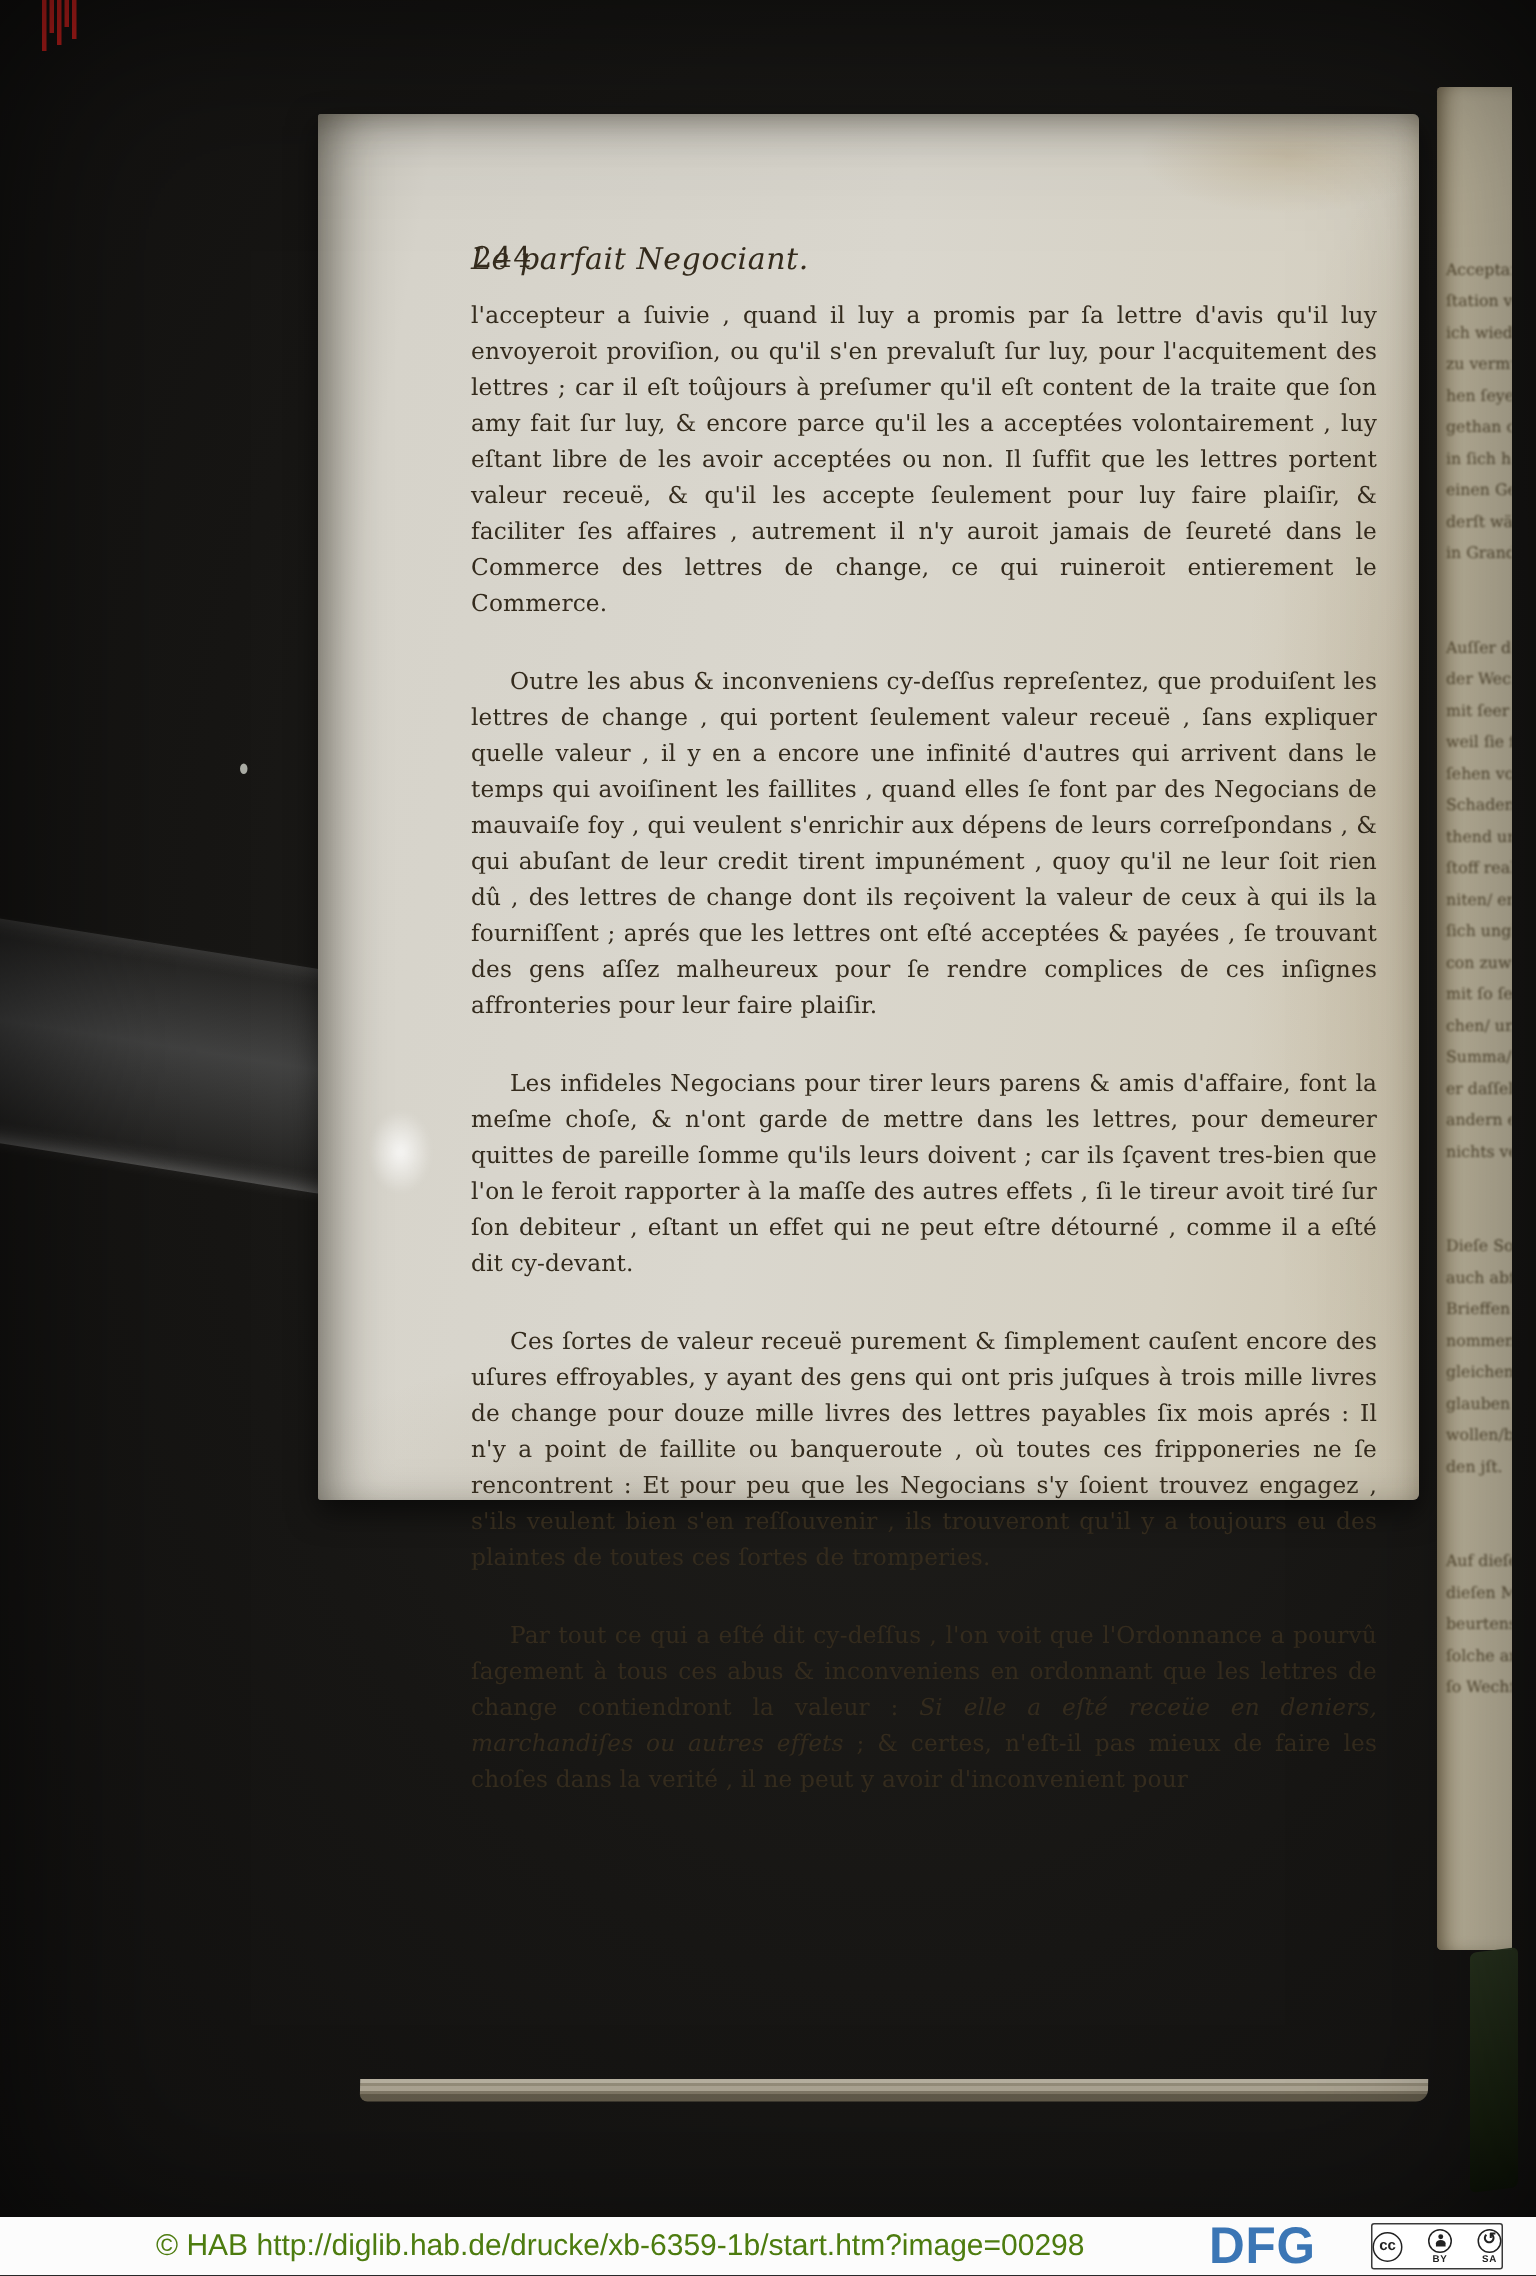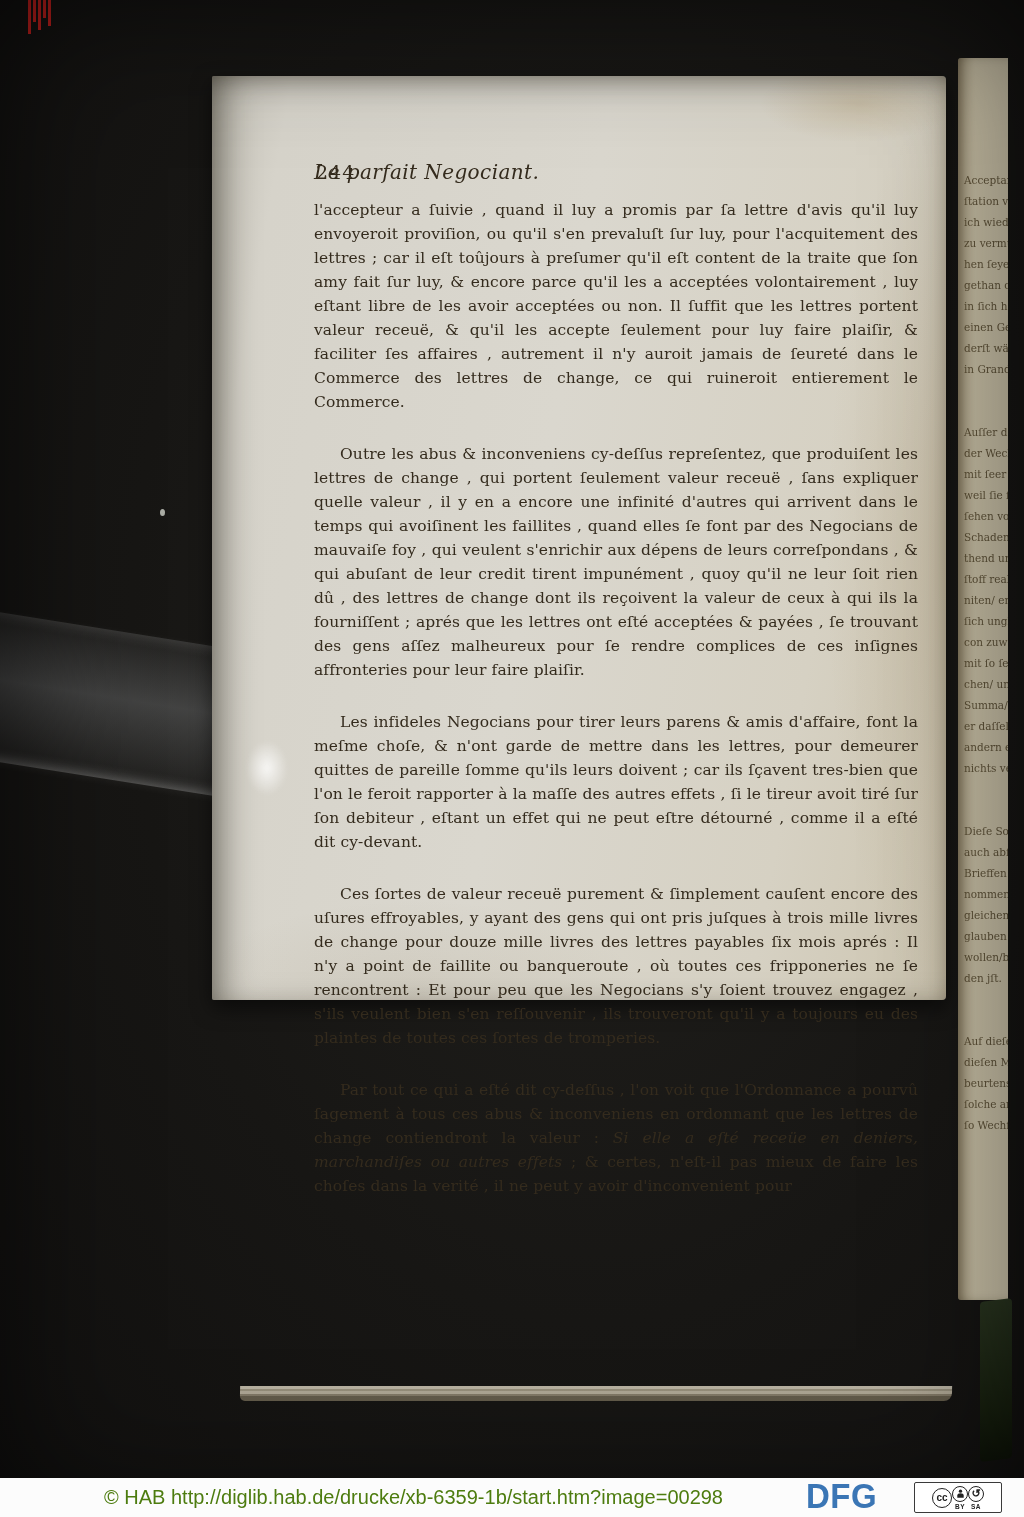--- a/index.html
+++ b/index.html
@@ -92,21 +92,21 @@
     font-family:"Liberation Sans", sans-serif; font-size:20px; color:#4d7c0f; letter-spacing:0;
   }
   .dfg-logo {
     position:absolute; left:806px; top:0px;
     font-family:"Liberation Sans", sans-serif; font-size:33px; font-weight:700;
     color:var(--dfg_blue, #3b76b5); letter-spacing:.5px; transform:scaleY(1.04);
   }
   .cc-badge {
     position:absolute; left:914px; top:4px; width:88px; height:31px;
     border:1px solid #3a3a3a; border-radius:2px; background:#fff;
-    display:flex; align-items:center; justify-content:center;
+    display:flex; align-items:center; justify-content:space-between;
     font-family:"Liberation Sans", sans-serif;
   }
   .cc-circ {
     width:20px; height:20px; border:1.6px solid #222; border-radius:50%;
     display:flex; align-items:center; justify-content:center;
     font-weight:bold; font-size:10px; color:#222; line-height:1;
   }
   .cc-col { display:flex; flex-direction:column; align-items:center; gap:0; }
   .cc-col .cc-circ { width:16px; height:16px; font-size:11px; }
   .cc-lbl { font-size:6.5px; font-weight:bold; color:#222; margin-top:1px; letter-spacing:.5px; }

